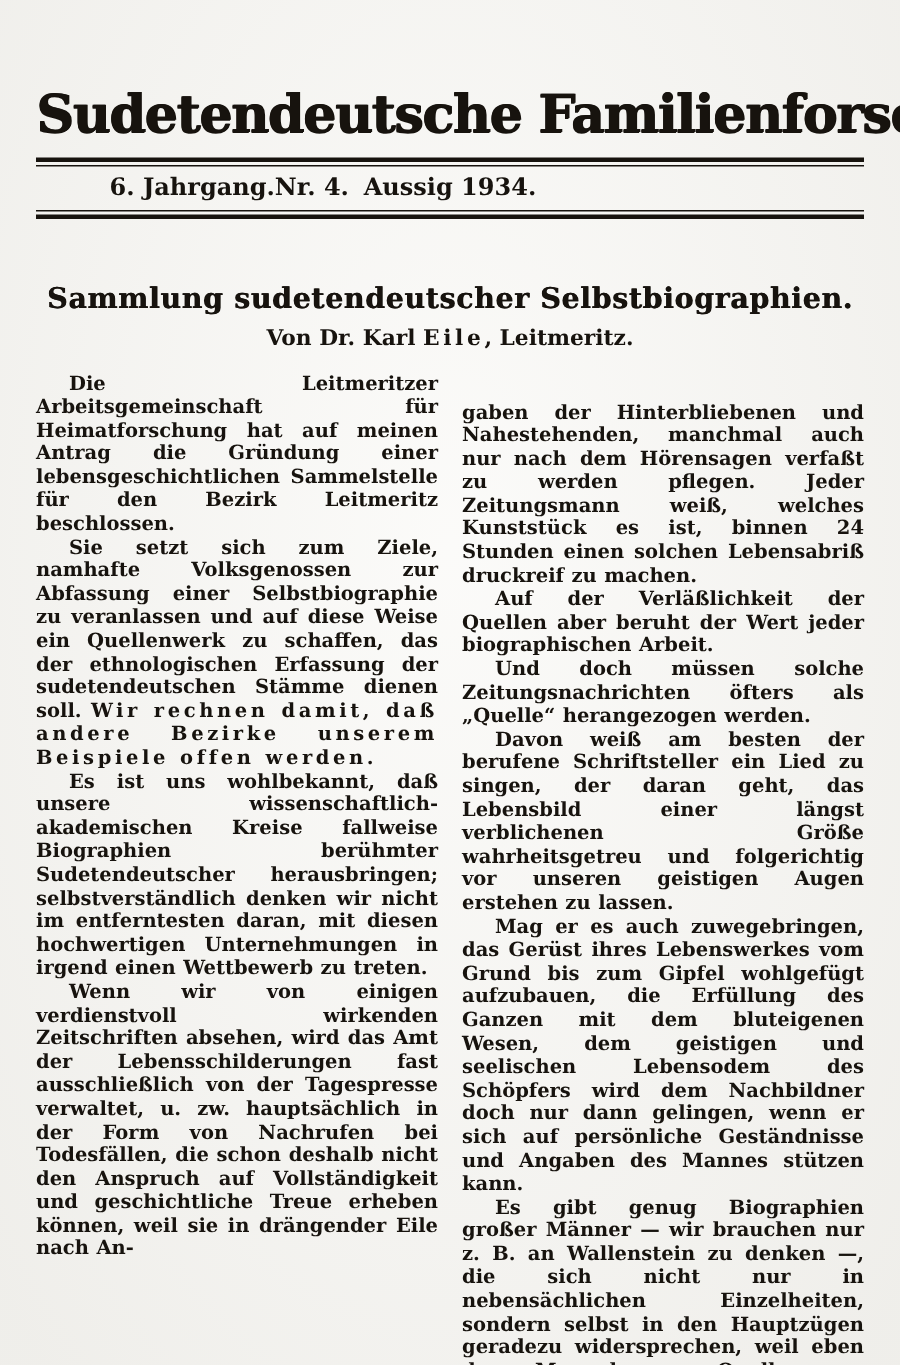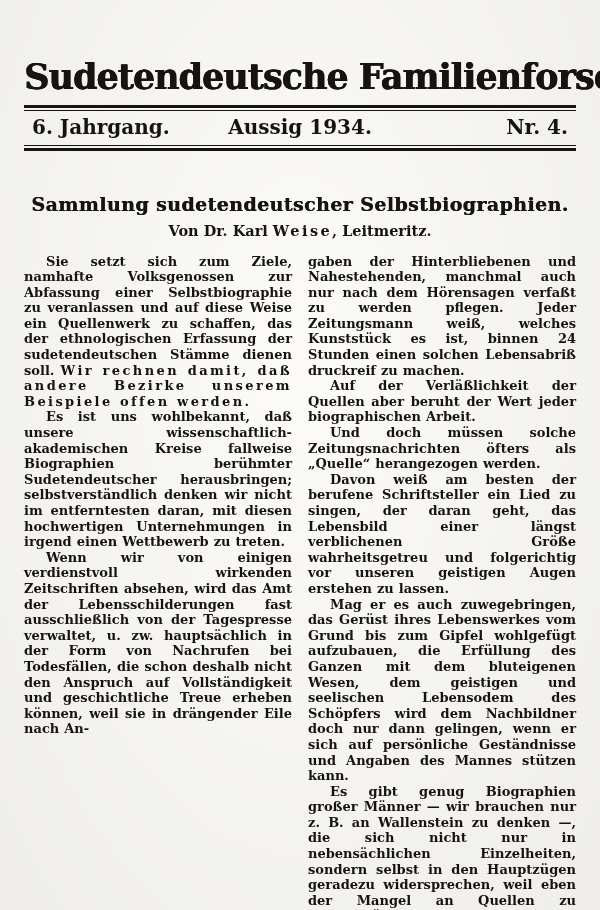--- a/index.html
+++ b/index.html
@@ -44,24 +44,24 @@
   .rule-pair.flip {
     border-top-width: 1px;
     border-bottom-width: 3px;
   }
   .rule-top { margin-top: 8px; }
   .rule-bottom { margin-top: 4px; }
   
   .issue-line {
     display: flex;
     align-items: baseline;
-    justify-content: space-between;
     font-weight: bold;
-    font-size: 20px;
+    font-size: 16px;
     padding: 4px 8px 2px 8px;
+    margin-left: 41px;
   }
   .issue-line .mid {
     position: absolute;
     left: 0;
     right: 0;
     text-align: center;
   }
   .issue-wrap { position: relative; }
   
   .article-title {
@@ -90,21 +90,21 @@
   }
   .col p {
     margin: 0;
     font-size: 13px;
     line-height: 15.6px;
     font-weight: bold;
     text-align: justify;
     text-indent: 22px;
     word-spacing: 0.5px;
   }
-  .col p.noindent { text-indent: 0; }
+  .col p.noindent { text-indent: 0; margin-top: 19px; }
   .run.sp { letter-spacing: 2.4px; }
 </style>
 </head>
 <body>
 
 <div class="page">
 
   <div class="masthead">Sudetendeutsche Familienforschung</div>
 
   <div class="rule-pair rule-top"></div>
@@ -114,24 +114,25 @@
       <span>6. Jahrgang.</span>
       <span class="mid">Aussig 1934.</span>
       <span>Nr. 4.</span>
     </div>
   </div>
 
   <div class="rule-pair flip rule-bottom"></div>
 
   <div class="article-title">Sammlung sudetendeutscher Selbstbiographien.</div>
 
-  <div class="byline"><span class="run">Von Dr. Karl </span><span class="run sp">Weise</span><span class="run">, Leitmeritz.</span></div>
+  <div class="byline"><span class="run">Von Dr. Karl </span><span class="run sp">Eile</span><span class="run">, Leitmeritz.</span></div>
 
   <div class="columns">
     <div class="col">
+        <p><span class="run">Die Leitmeritzer Arbeitsgemeinschaft für Heimatforschung hat auf meinen Antrag die Gründung einer lebensgeschichtlichen Sammelstelle für den Bezirk Leitmeritz beschlossen.</span></p>
         <p><span class="run">Sie setzt sich zum Ziele, namhafte Volksgenossen zur Abfassung einer Selbstbiographie zu veranlassen und auf diese Weise ein Quellenwerk zu schaffen, das der ethnologischen Erfassung der sudetendeutschen Stämme dienen soll. </span><span class="run sp">Wir rechnen damit, daß andere Bezirke unserem Beispiele offen werden.</span></p>
         <p><span class="run">Es ist uns wohlbekannt, daß unsere wissenschaftlich-akademischen Kreise fallweise Biographien berühmter Sudetendeutscher herausbringen; selbstverständlich denken wir nicht im entferntesten daran, mit diesen hochwertigen Unternehmungen in irgend einen Wettbewerb zu treten.</span></p>
         <p><span class="run">Wenn wir von einigen verdienstvoll wirkenden Zeitschriften absehen, wird das Amt der Lebensschilderungen fast ausschließlich von der Tagespresse verwaltet, u. zw. hauptsächlich in der Form von Nachrufen bei Todesfällen, die schon deshalb nicht den Anspruch auf Vollständigkeit und geschichtliche Treue erheben können, weil sie in drängender Eile nach An-</span></p>
       </div>
     <div class="col">
         <p class="noindent"><span class="run">gaben der Hinterbliebenen und Nahestehenden, manchmal auch nur nach dem Hörensagen verfaßt zu werden pflegen. Jeder Zeitungsmann weiß, welches Kunststück es ist, binnen 24 Stunden einen solchen Lebensabriß druckreif zu machen.</span></p>
         <p><span class="run">Auf der Verläßlichkeit der Quellen aber beruht der Wert jeder biographischen Arbeit.</span></p>
         <p><span class="run">Und doch müssen solche Zeitungsnachrichten öfters als „Quelle“ herangezogen werden.</span></p>
         <p><span class="run">Davon weiß am besten der berufene Schriftsteller ein Lied zu singen, der daran geht, das Lebensbild einer längst verblichenen Größe wahrheitsgetreu und folgerichtig vor unseren geistigen Augen erstehen zu lassen.</span></p>
         <p><span class="run">Mag er es auch zuwegebringen, das Gerüst ihres Lebenswerkes vom Grund bis zum Gipfel wohlgefügt aufzubauen, die Erfüllung des Ganzen mit dem bluteigenen Wesen, dem geistigen und seelischen Lebensodem des Schöpfers wird dem Nachbildner doch nur dann gelingen, wenn er sich auf persönliche Geständnisse und Angaben des Mannes stützen kann.</span></p>

